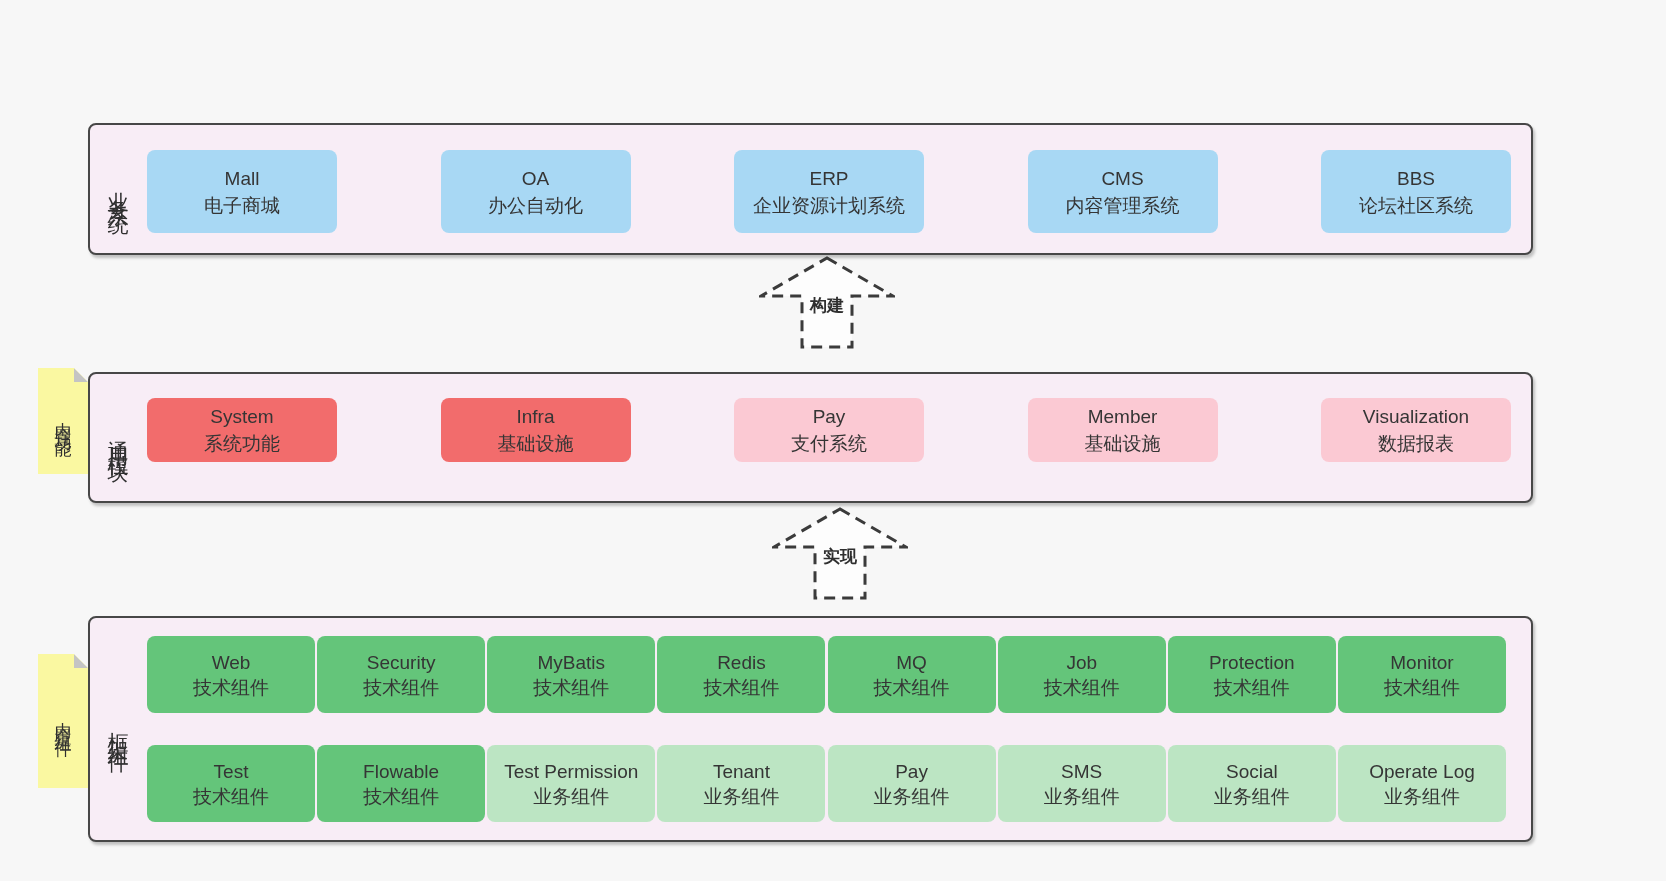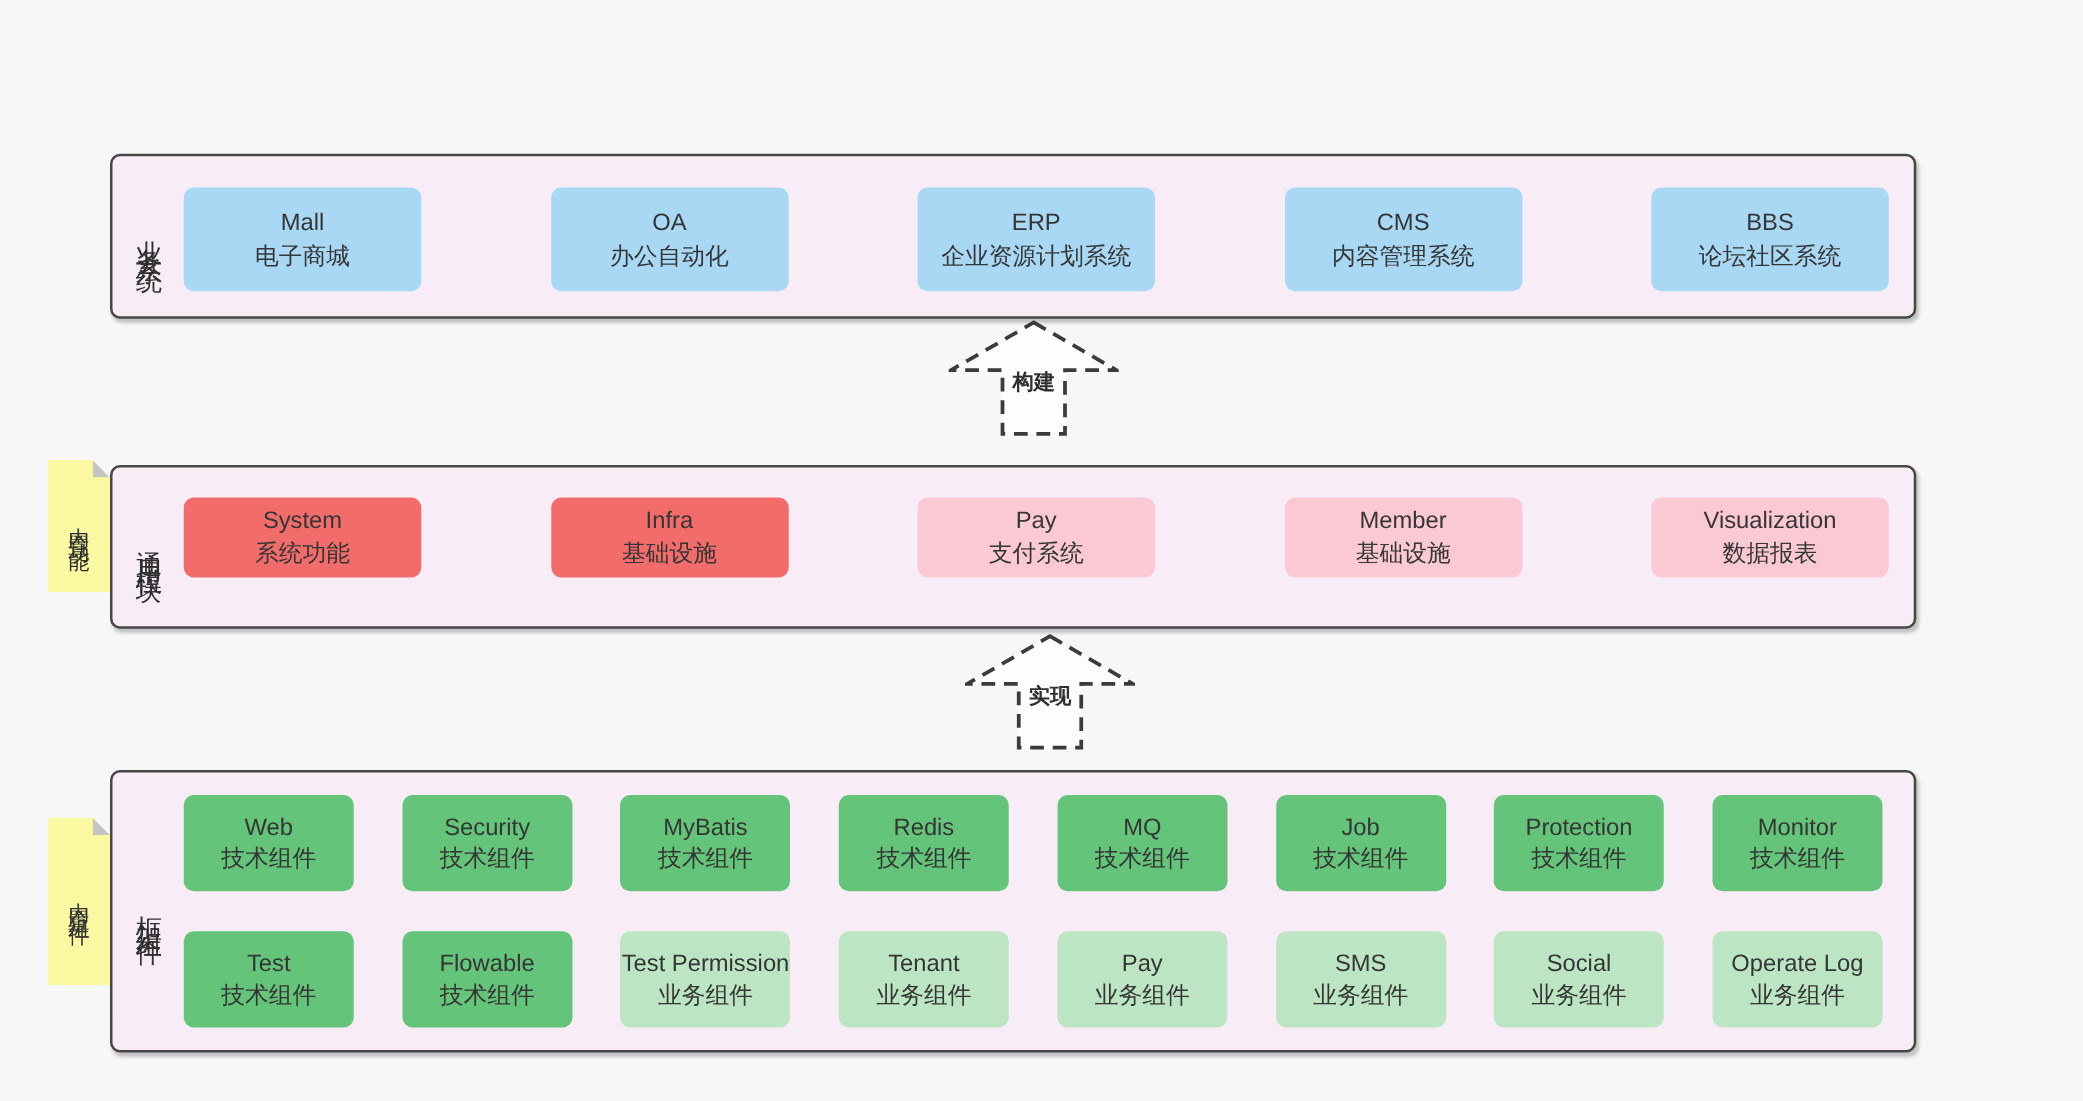--- a/index.html
+++ b/index.html
@@ -30,21 +30,21 @@
   #band-components .row1{left:57px;right:25px;top:18px;}
   #band-components .row2{left:57px;right:25px;top:127px;}
 
   .box{
     width:190px;height:83px;border-radius:8px;
     display:flex;flex-direction:column;align-items:center;justify-content:center;
     text-align:center;font-size:19px;line-height:27px;color:#353535;
     padding:0 0;box-sizing:border-box;
   }
   #band-modules .box{height:64px;}
-  .box.small{width:136px;height:77px;line-height:25px;font-size:19px;}
+  .box.small{width:168px;height:77px;line-height:25px;font-size:19px;}
   .blue{background:#A8D8F4;}
   .red{background:#F26C6C;}
   .pink{background:#FBC9D3;}
   .green{background:#64C57A;}
   .lightgreen{background:#BCE5C3;}
 
   .sticky{
     position:absolute;width:50px;background:#FAF8A1;z-index:3;
     clip-path:polygon(0 0, calc(100% - 14px) 0, 100% 14px, 100% 100%, 0 100%);
   }

